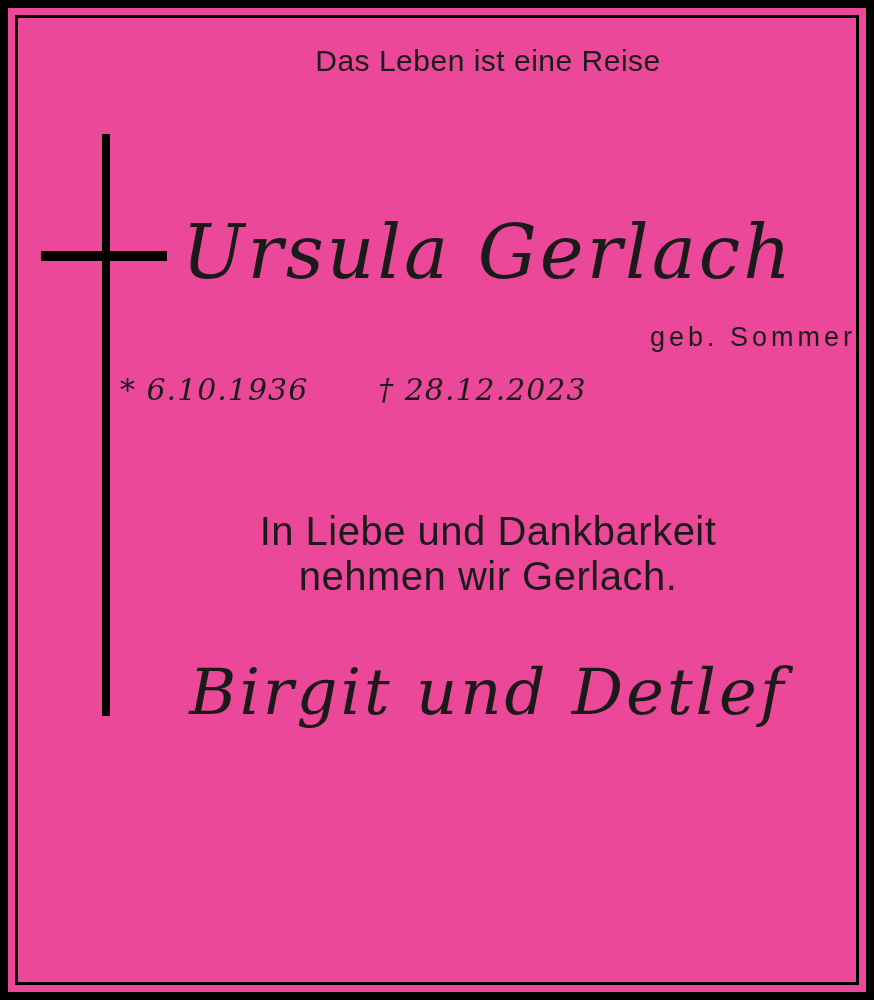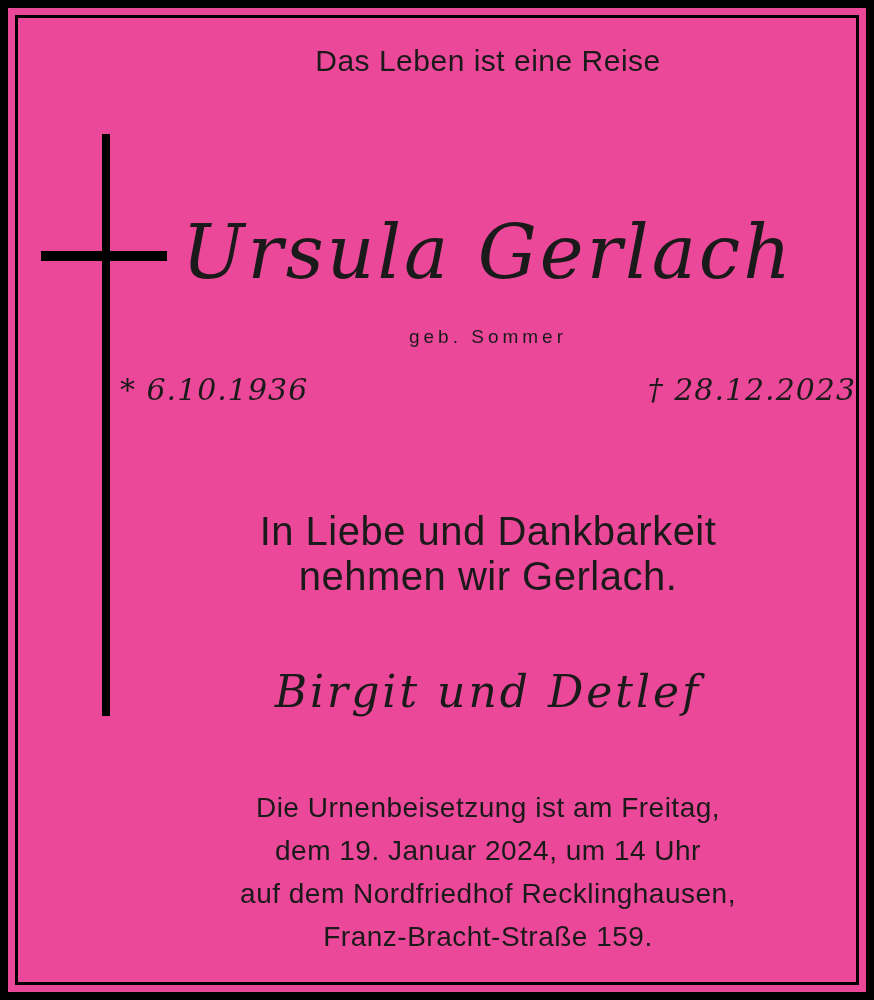--- a/index.html
+++ b/index.html
@@ -82,56 +82,57 @@
     font-size: 74px;
     line-height: 100px;
     letter-spacing: 3px;
     white-space: nowrap;
   }
   .maiden {
     position: absolute;
     left: 0;
     right: 0;
     top: 320px;
-    font-size: 19px;
+    font-size: 27px;
     line-height: 34px;
     letter-spacing: 4px;
+    text-align: right;
   }
   .dates {
     position: absolute;
     left: 0;
     right: 0;
     top: 370px;
     font-family: "DejaVu Serif", cursive, serif;
     font-style: italic;
     font-size: 30px;
     line-height: 40px;
     display: flex;
-    justify-content: space-between;
+    justify-content: flex-start;
     gap: 70px;
     letter-spacing: 1px;
   }
   .farewell {
     position: absolute;
     left: 0;
     right: 0;
     top: 509px;
     font-size: 40px;
     line-height: 45px;
     letter-spacing: 0.5px;
   }
   .mourners {
     position: absolute;
     left: 0;
     right: 0;
     top: 652px;
     font-family: "DejaVu Serif", cursive, serif;
     font-style: italic;
     font-weight: 400;
-    font-size: 44px;
+    font-size: 64px;
     line-height: 80px;
     letter-spacing: 3px;
     white-space: nowrap;
   }
   .funeral {
     position: absolute;
     left: 0;
     right: 0;
     top: 786px;
     font-size: 28px;
@@ -167,21 +168,15 @@
       <span>† 28.12.2023</span>
     </div>
 
     <div class="farewell">
       <div>In Liebe und Dankbarkeit</div>
       <div>nehmen wir Gerlach.</div>
     </div>
 
     <div class="mourners">Birgit und Detlef</div>
 
-    <div class="funeral">
-      <div>Die Urnenbeisetzung ist am Freitag,</div>
-      <div>dem 19. Januar 2024, um 14 Uhr</div>
-      <div>auf dem Nordfriedhof Recklinghausen,</div>
-      <div>Franz-Bracht-Straße 159.</div>
-    </div>
 
   </div>
 </div>
 
 </body></html>

